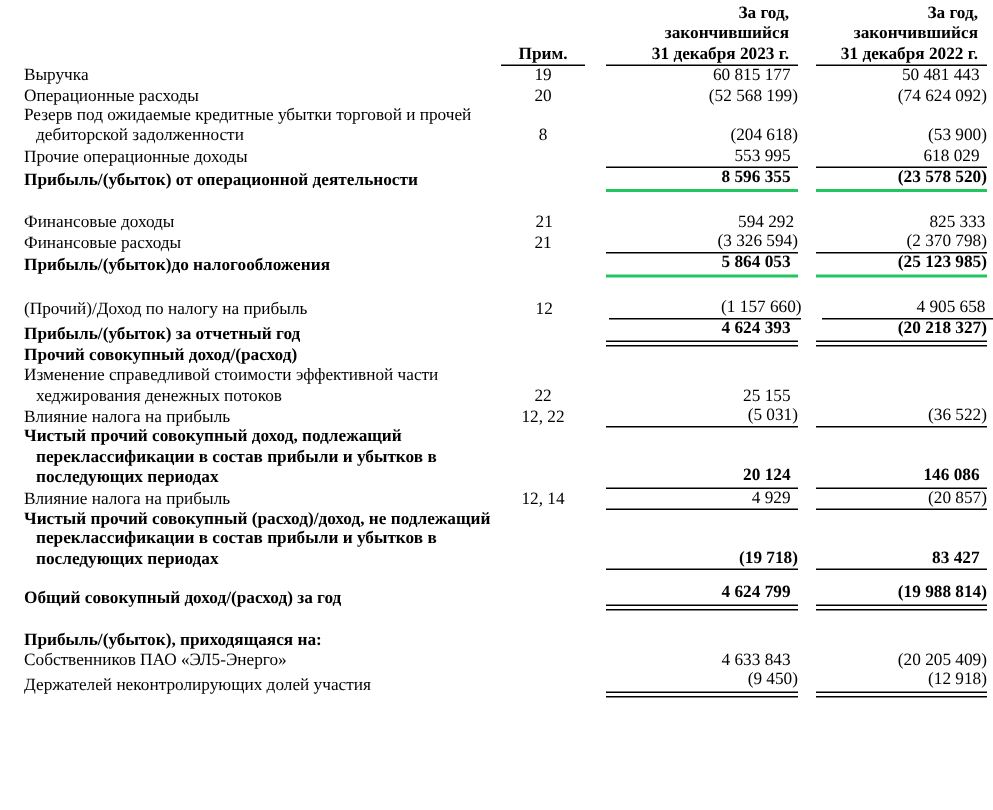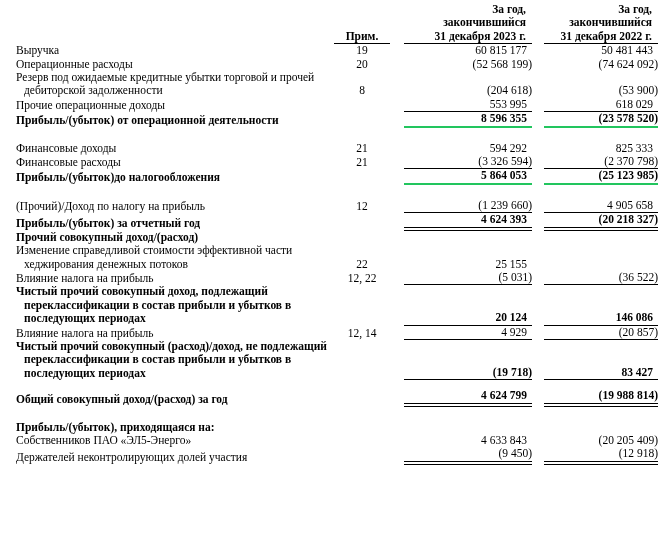--- a/index.html
+++ b/index.html
@@ -28,21 +28,21 @@
   
   .rule .v1, .rule .v2 { border-bottom: 1px solid #000; }
   .ruleh .v1, .ruleh .v2 { border-bottom: 2px solid #22c55e; }
   .dbl .v1, .dbl .v2 { border-bottom: 4px double #000; }
 
   
   .np { padding-right: 5px; }
 
   
   .mt-s { margin-top: 12px; }
-  .mt-m { margin-top: 14px; }
+  .mt-m { margin-top: 14px; justify-content: space-between; }
   .mt-l { }
   .mt-t { margin-top: 9px; }
 </style>
 </head>
 <body>
 
 <div class="page">
 
   <div class="header">
     <div class="label"></div>
@@ -128,21 +128,21 @@
       <div class="g1"></div>
       <div class="v1 np">5 864 053</div>
       <div class="sp"></div>
       <div class="v2">(25 123 985)</div>
     </div>
 
     <div class="row rule mt-m">
       <div class="label">(Прочий)/Доход по налогу на прибыль</div>
       <div class="note">12</div>
       <div class="g1"></div>
-      <div class="v1">(1 239 660)</div>
+      <div class="v1">(1 157 660)</div>
       <div class="sp"></div>
       <div class="v2 np">4 905 658</div>
     </div>
 
     <div class="row bold dbl">
       <div class="label">Прибыль/(убыток) за отчетный год</div>
       <div class="note"></div>
       <div class="g1"></div>
       <div class="v1 np">4 624 393</div>
       <div class="sp"></div>

